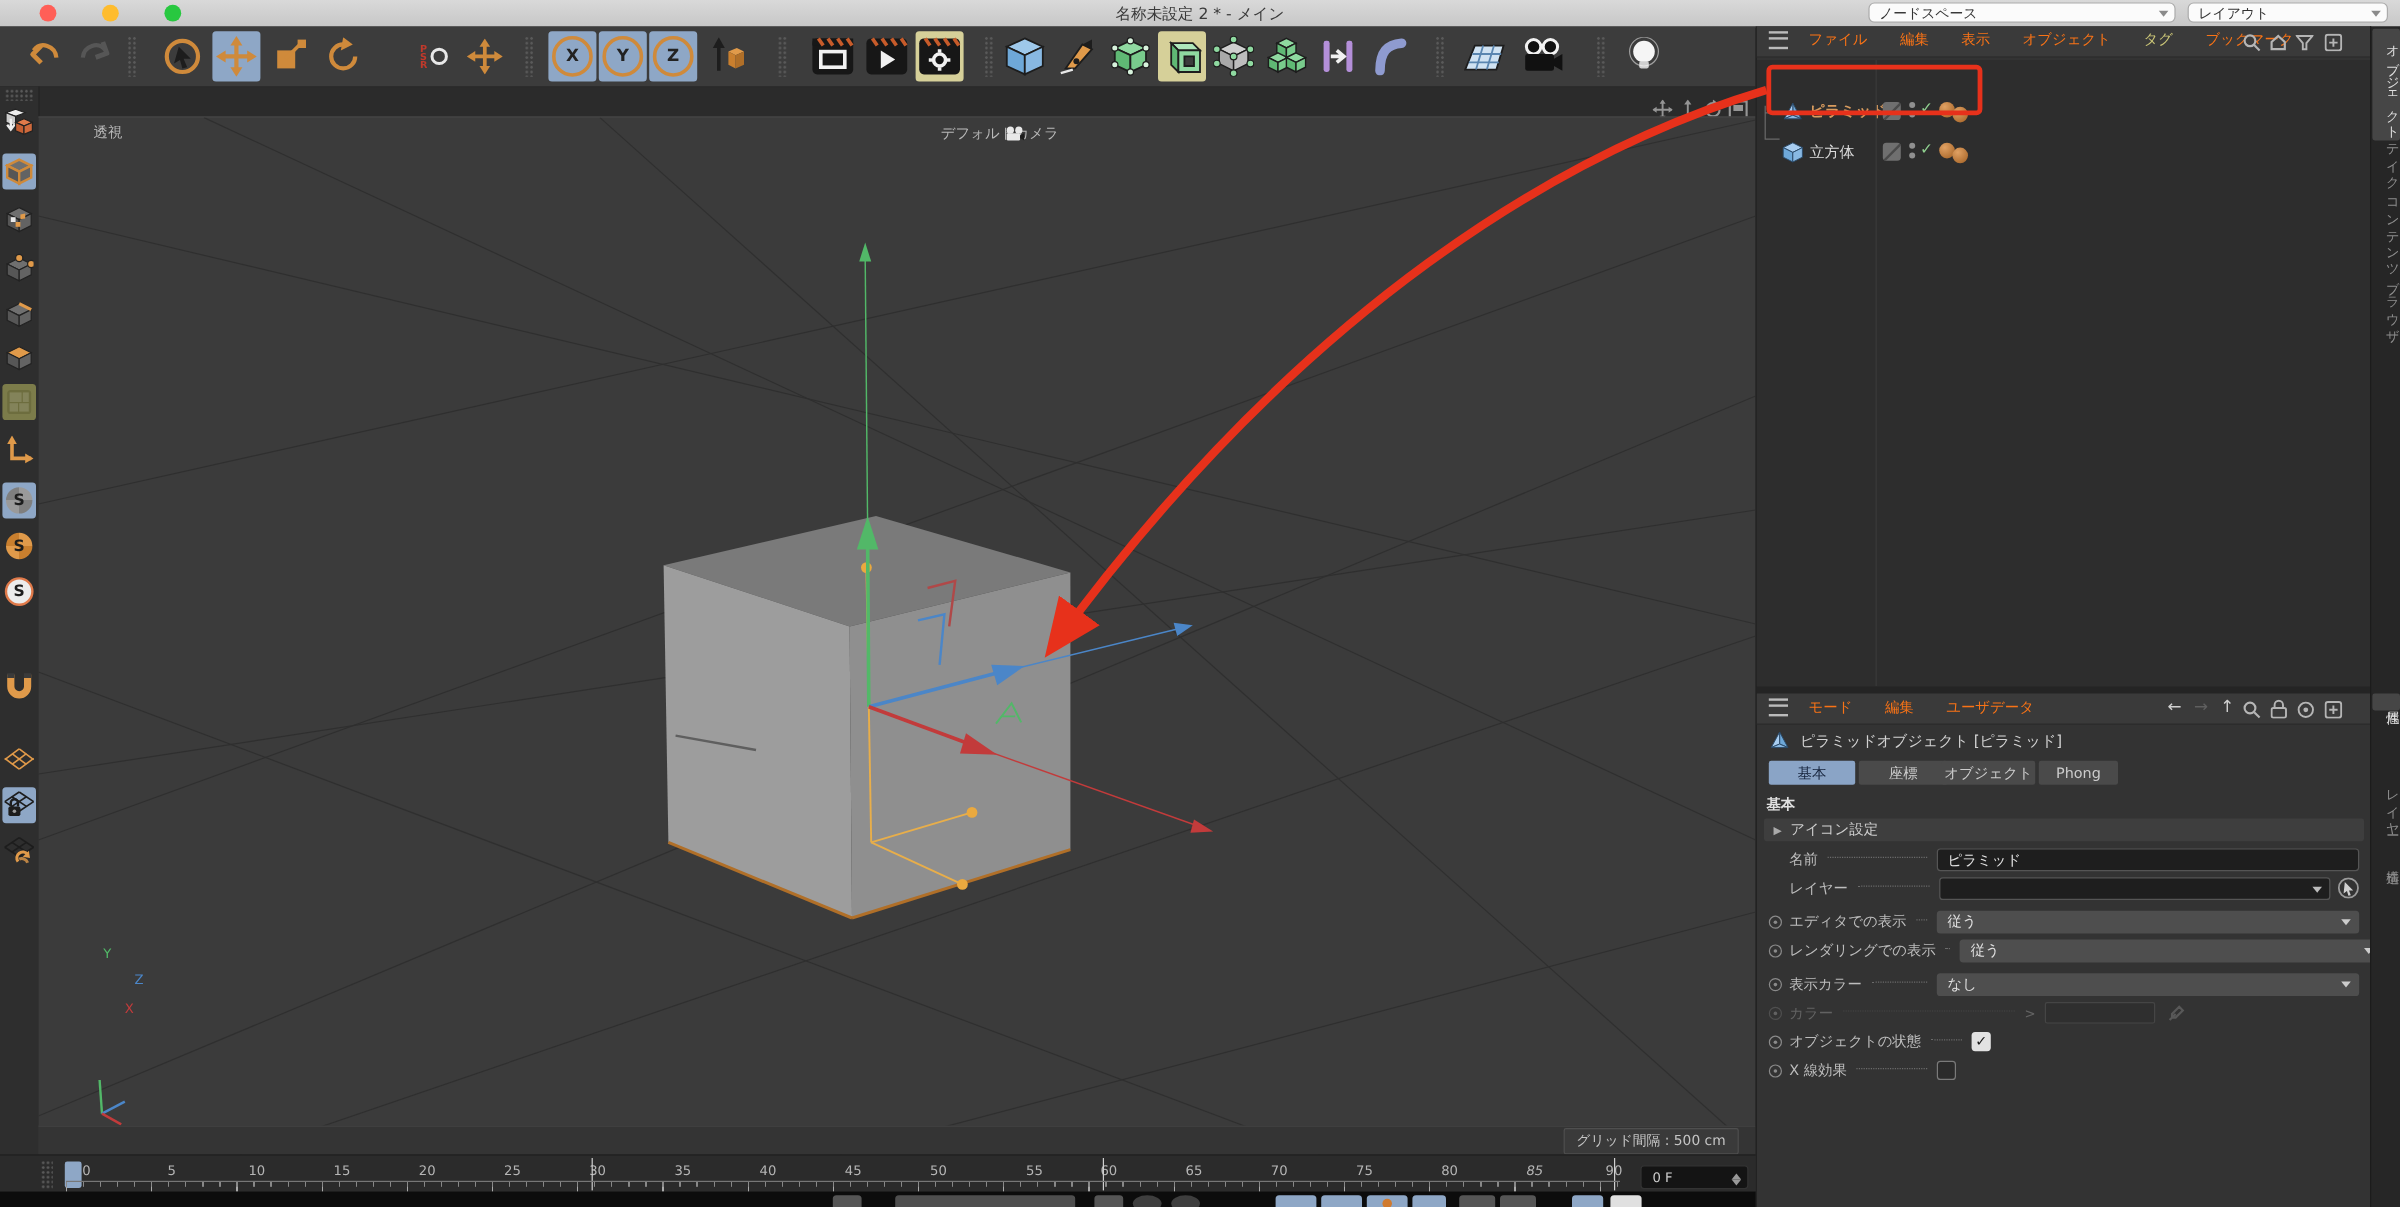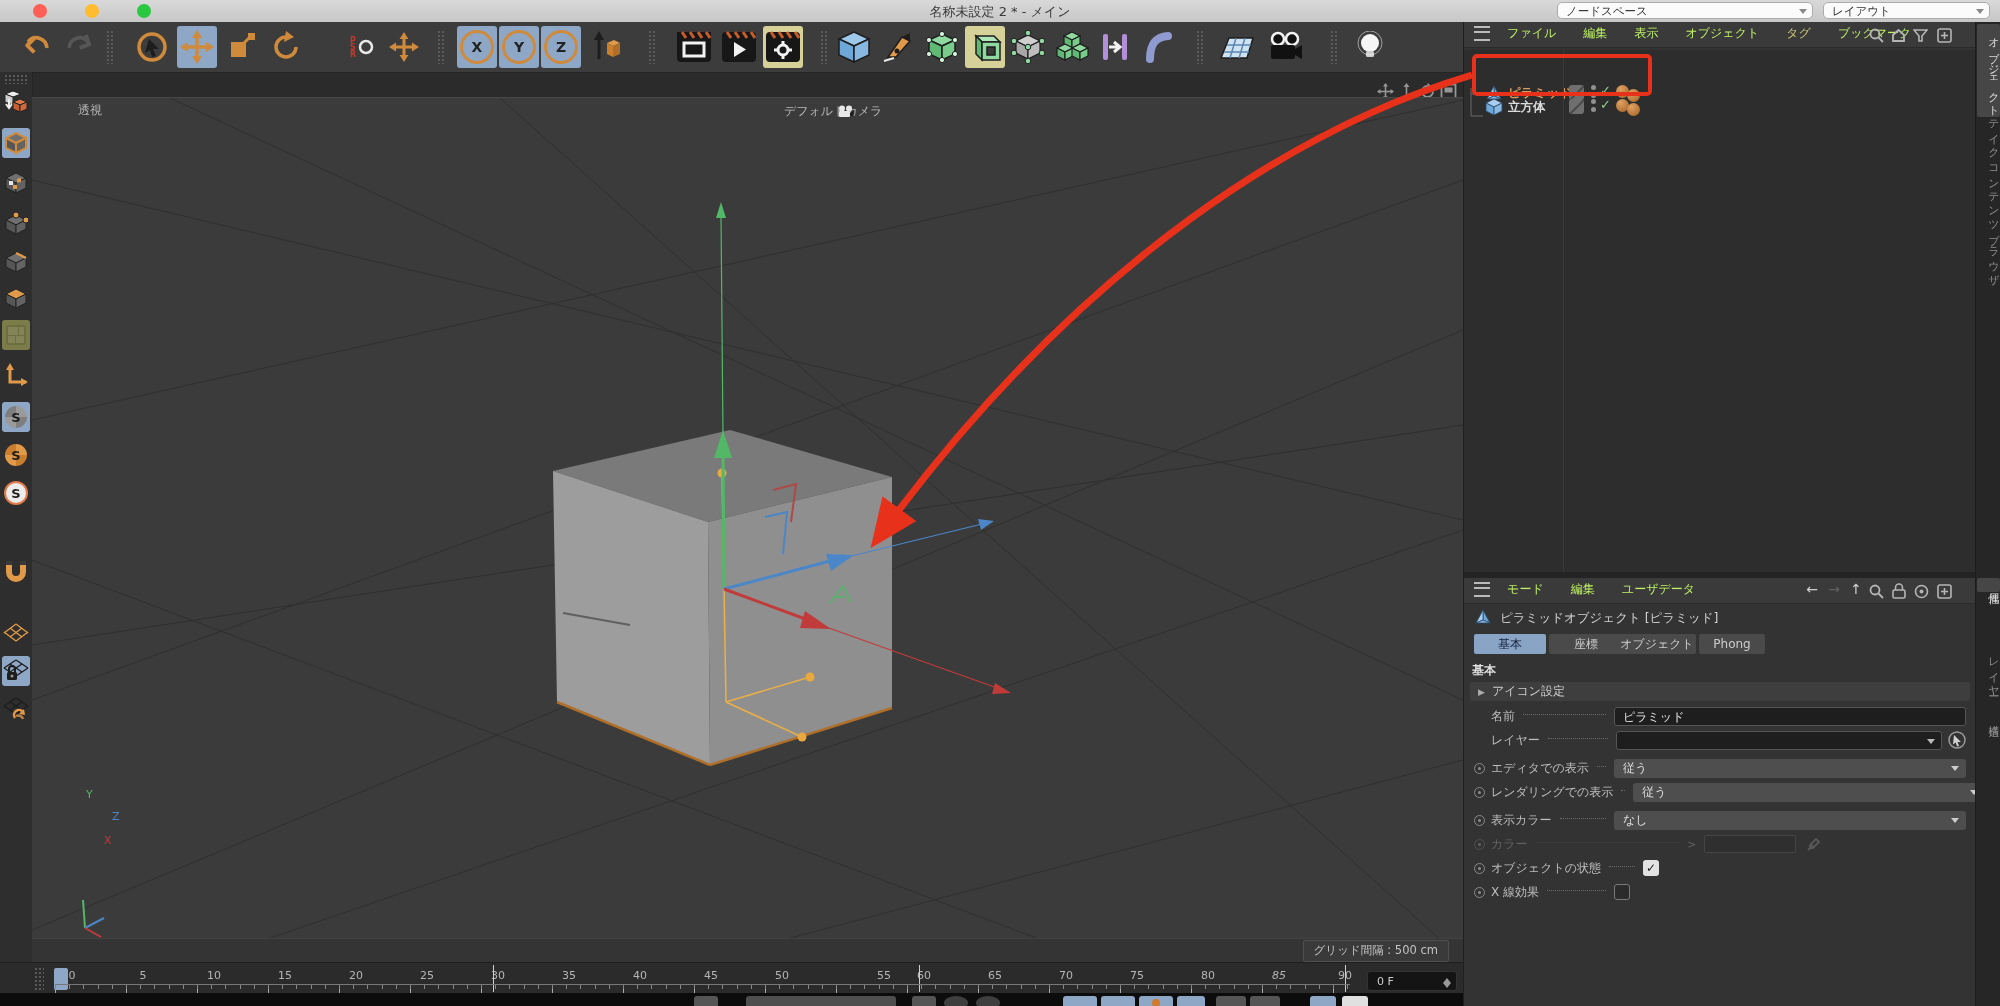--- a/index.html
+++ b/index.html
@@ -37,21 +37,21 @@
   .vmenu-item.hl{color:#cdc878;}
   #scene{position:absolute;left:32px;top:97px;width:1431px;height:865px;background:#3b3b3b;border-top:1px solid #474747;}
   .vp-label{position:absolute;font-size:12px;color:#b9b9b9;margin-left:40px;}
   #vp-status{position:absolute;left:32px;top:938px;width:1431px;height:24px;background:#343434;border-top:1px solid #424242;box-sizing:border-box;}
   #grid-box{position:absolute;right:14px;top:1px;height:20px;border:1px solid #4f4f4f;background:#3a3a3a;
       font-size:11.5px;color:#c4c4c4;line-height:19px;padding:0 10px;border-radius:2px;}
   .vp-ctl{position:absolute;top:83px;width:17px;height:17px;opacity:.85;}
   
   #rpanel{position:absolute;left:1463px;top:22px;width:512px;height:984px;background:#333;border-left:1px solid #1f1f1f;box-sizing:border-box;}
   .pmenu{position:absolute;left:0;width:512px;height:26px;background:#3a3a3a;border-bottom:1px solid #2a2a2a;box-sizing:border-box;}
-  .pmenu-item{display:inline-block;font-size:12px;color:#bef264;margin-right:22px;}
+  .pmenu-item{display:inline-block;font-size:12px;color:#f97316;margin-right:22px;}
   .pmenu-item.hl{color:#cdc878;}
   .burger{display:inline-block;width:16px;height:11px;margin:0 12px 0 10px;
      border-top:2px solid #bbb;border-bottom:2px solid #bbb;position:relative;top:4px;}
   .burger::after{content:"";position:absolute;left:0;top:2.5px;width:16px;height:2px;background:#bbb;}
   #om-list{position:absolute;left:0;top:28px;width:512px;height:522px;background:#2d2d2d;}
   .om-row{position:absolute;left:0;width:512px;height:26px;}
   .om-name{font-size:12.5px;}
   .tgl-sq{position:absolute;width:15px;height:15px;background:#6f6f6f;border-radius:3px;top:5px;overflow:hidden;}
   .tgl-sq::after{content:"";position:absolute;left:-2px;top:6px;width:22px;height:2px;background:#4a4a4a;transform:rotate(-45deg);}
   .vdots{position:absolute;top:5px;width:5px;}
@@ -646,21 +646,21 @@
         <span class="om-name" style="position:absolute;left:44px;top:5px;color:#d89b5e;font-weight:bold;">ピラミッド</span>
         <div class="tgl-sq" style="left:105px;"></div>
         <div class="vdots" style="left:127px;">
             <i></i>
             <i></i>
           </div>
         <span class="om-check" style="left:136px;">✓</span>
         <div class="tagball" style="left:152px;"></div>
         <div class="tagball" style="left:163px;top:9px;"></div>
       </div>
-      <div class="om-row" style="top:44px;font-weight:bold;">
+      <div class="om-row" style="top:64px;">
         <svg style="position:absolute;left:21px;top:4px;" width="18" height="18" viewBox="0 0 18 18">
             <polygon points="9,1 17,5 9,9 1,5" fill="#a8cdf0" stroke="#2a4a6a" stroke-width=".8"></polygon>
             <polygon points="1,5 9,9 9,17 1,13" fill="#6ea8d8" stroke="#2a4a6a" stroke-width=".8"></polygon>
             <polygon points="9,9 17,5 17,13 9,17" fill="#88b8e2" stroke="#2a4a6a" stroke-width=".8"></polygon>
           </svg>
         <span class="om-name" style="position:absolute;left:44px;top:5px;color:#dcdcdc;">立方体</span>
         <div class="tgl-sq" style="left:105px;"></div>
         <div class="vdots" style="left:127px;">
             <i></i>
             <i></i>
@@ -796,21 +796,21 @@
     <span class="tl" style="left:123px;">5</span>
     <span class="tl" style="left:194px;">10</span>
     <span class="tl" style="left:265px;">15</span>
     <span class="tl" style="left:336px;">20</span>
     <span class="tl" style="left:407px;">25</span>
     <span class="tl" style="left:478px;">30</span>
     <span class="tl" style="left:549px;">35</span>
     <span class="tl" style="left:620px;">40</span>
     <span class="tl" style="left:691px;">45</span>
     <span class="tl" style="left:762px;">50</span>
-    <span class="tl" style="left:864px;">55</span>
+    <span class="tl" style="left:842px;">55</span>
     <span class="tl" style="left:904px;">60</span>
     <span class="tl" style="left:975px;">65</span>
     <span class="tl" style="left:1046px;">70</span>
     <span class="tl" style="left:1117px;">75</span>
     <span class="tl" style="left:1188px;">80</span>
     <span class="tl" style="left:1259px;font-style:italic;">85</span>
     <span class="tl" style="left:1325px;">90</span>
     <div class="majline" style="left:493px;"></div>
     <div class="majline" style="left:919px;"></div>
     <div class="majline" style="left:1345px;"></div>

